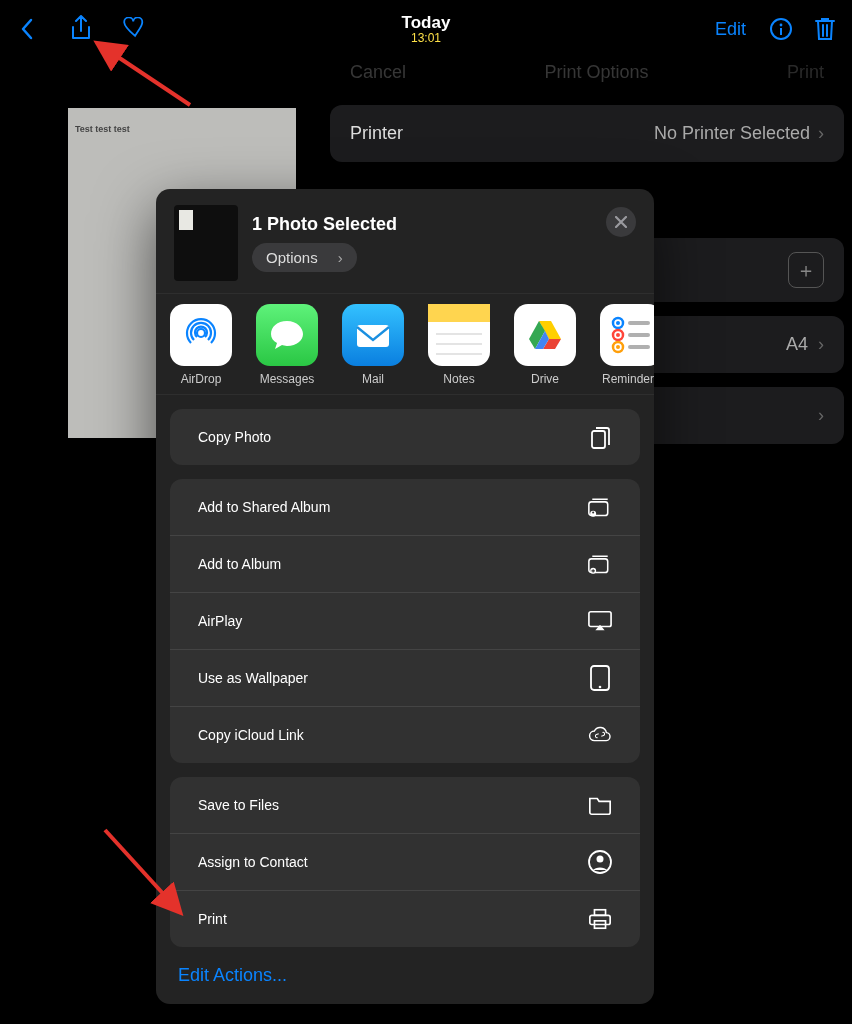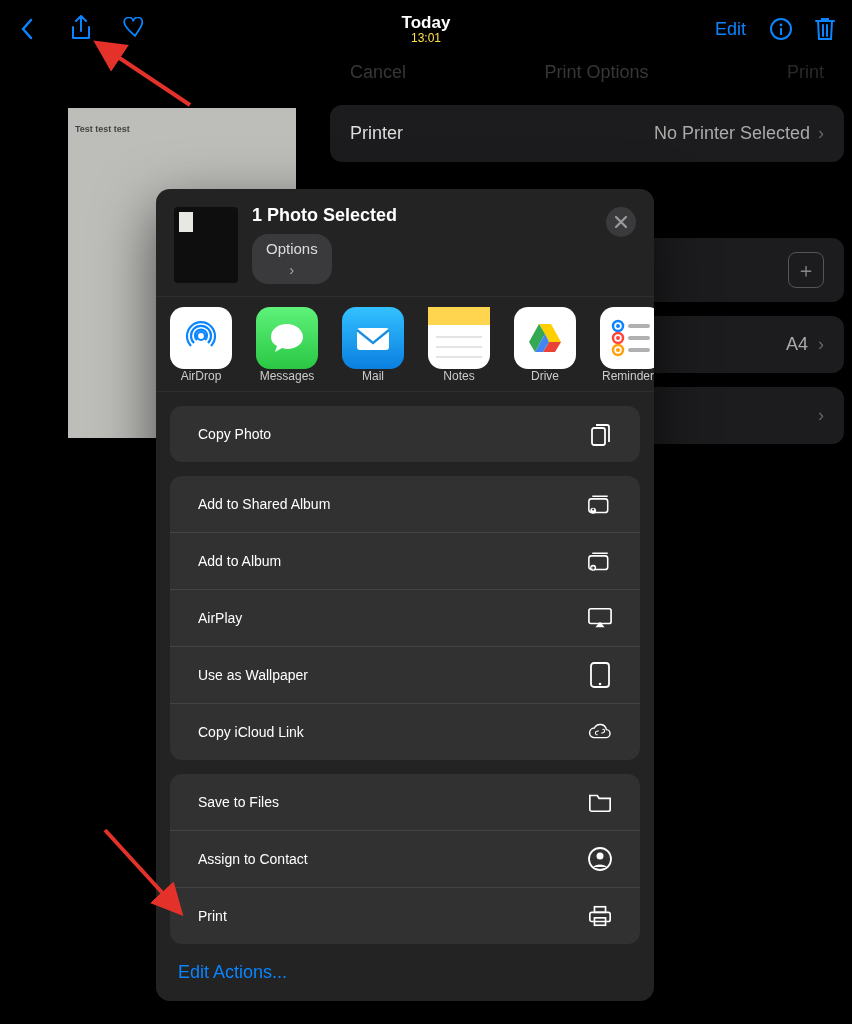--- a/index.html
+++ b/index.html
@@ -67,37 +67,36 @@
   .share-thumb {
     width:64px; height:76px; background:#0e0e0e; border-radius:4px; position:relative;
   }
   .share-thumb::before {
     content:''; position:absolute; top:5px; left:5px; width:14px; height:20px;
     background:#e8e8e3;
   }
   .share-title { font-size:18px; font-weight:600; }
   .options-btn {
     margin-top:8px; background:#3a3a3c; border-radius:16px; padding:6px 14px;
-    display:inline-flex; align-items:center; gap:4px; font-size:15px; color:#ddd;
+    display:inline-flex; align-items:center; gap:20px; font-size:15px; color:#ddd;
     width:fit-content;
-    flex-direction:column;
   }
   .close-btn {
     position:absolute; right:18px; top:18px; width:30px; height:30px; border-radius:50%;
     background:#3a3a3c; display:flex; align-items:center; justify-content:center;
     color:#9a9a9f; font-size:15px; font-weight:700;
   }
 
   .share-apps {
     display:flex; gap:24px; padding:10px 6px 8px 14px;
     border-top:1px solid rgba(255,255,255,0.05);
     border-bottom:1px solid rgba(255,255,255,0.05);
     overflow:hidden;
   }
-  .app { display:flex; flex-direction:column; align-items:center; gap:0; width:70px; }
+  .app { display:flex; flex-direction:column; align-items:center; gap:6px; width:70px; }
   .app-icon { width:62px; height:62px; border-radius:14px; display:flex; align-items:center; justify-content:center; }
   .app-label { font-size:12px; color:#ccc; text-align:center; white-space:nowrap; }
 
   .action-group {
     background:#313131; margin:14px 14px 0 14px; border-radius:12px; overflow:hidden;
   }
   .action-row {
     display:flex; align-items:center; justify-content:space-between;
     padding:16px 28px; font-size:14px; color:#fff;
     border-bottom:0.5px solid #444;

